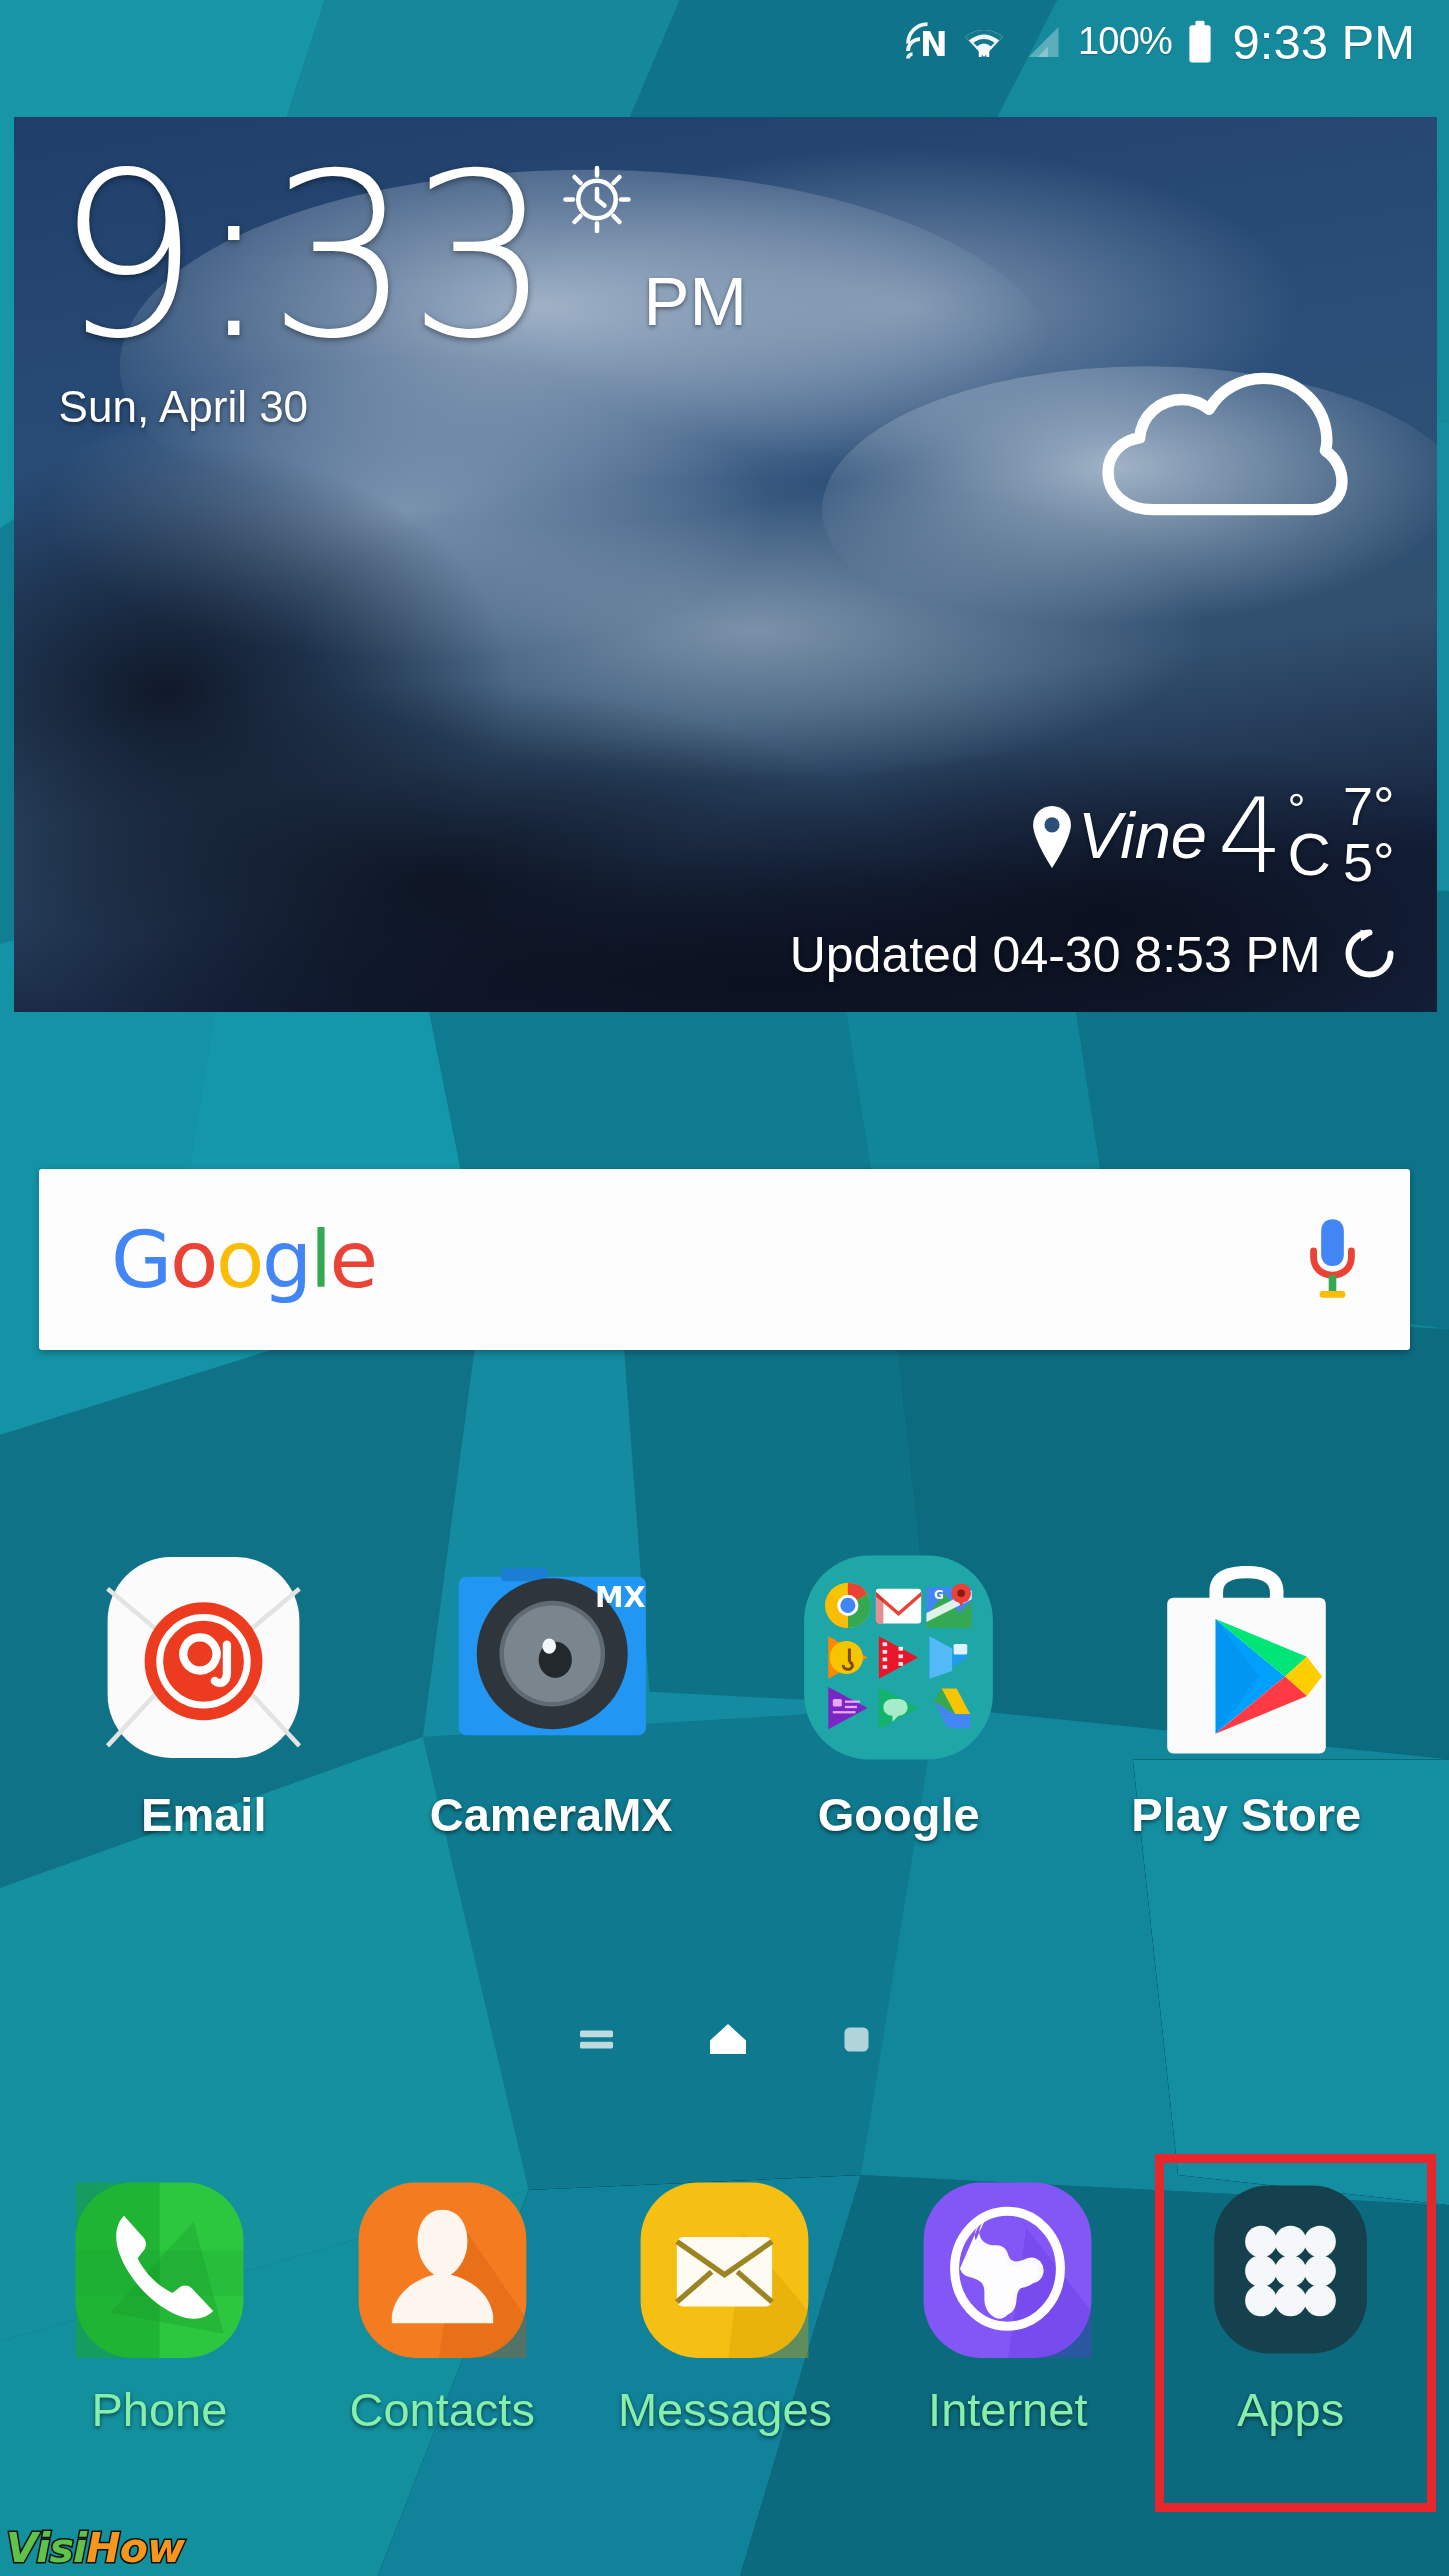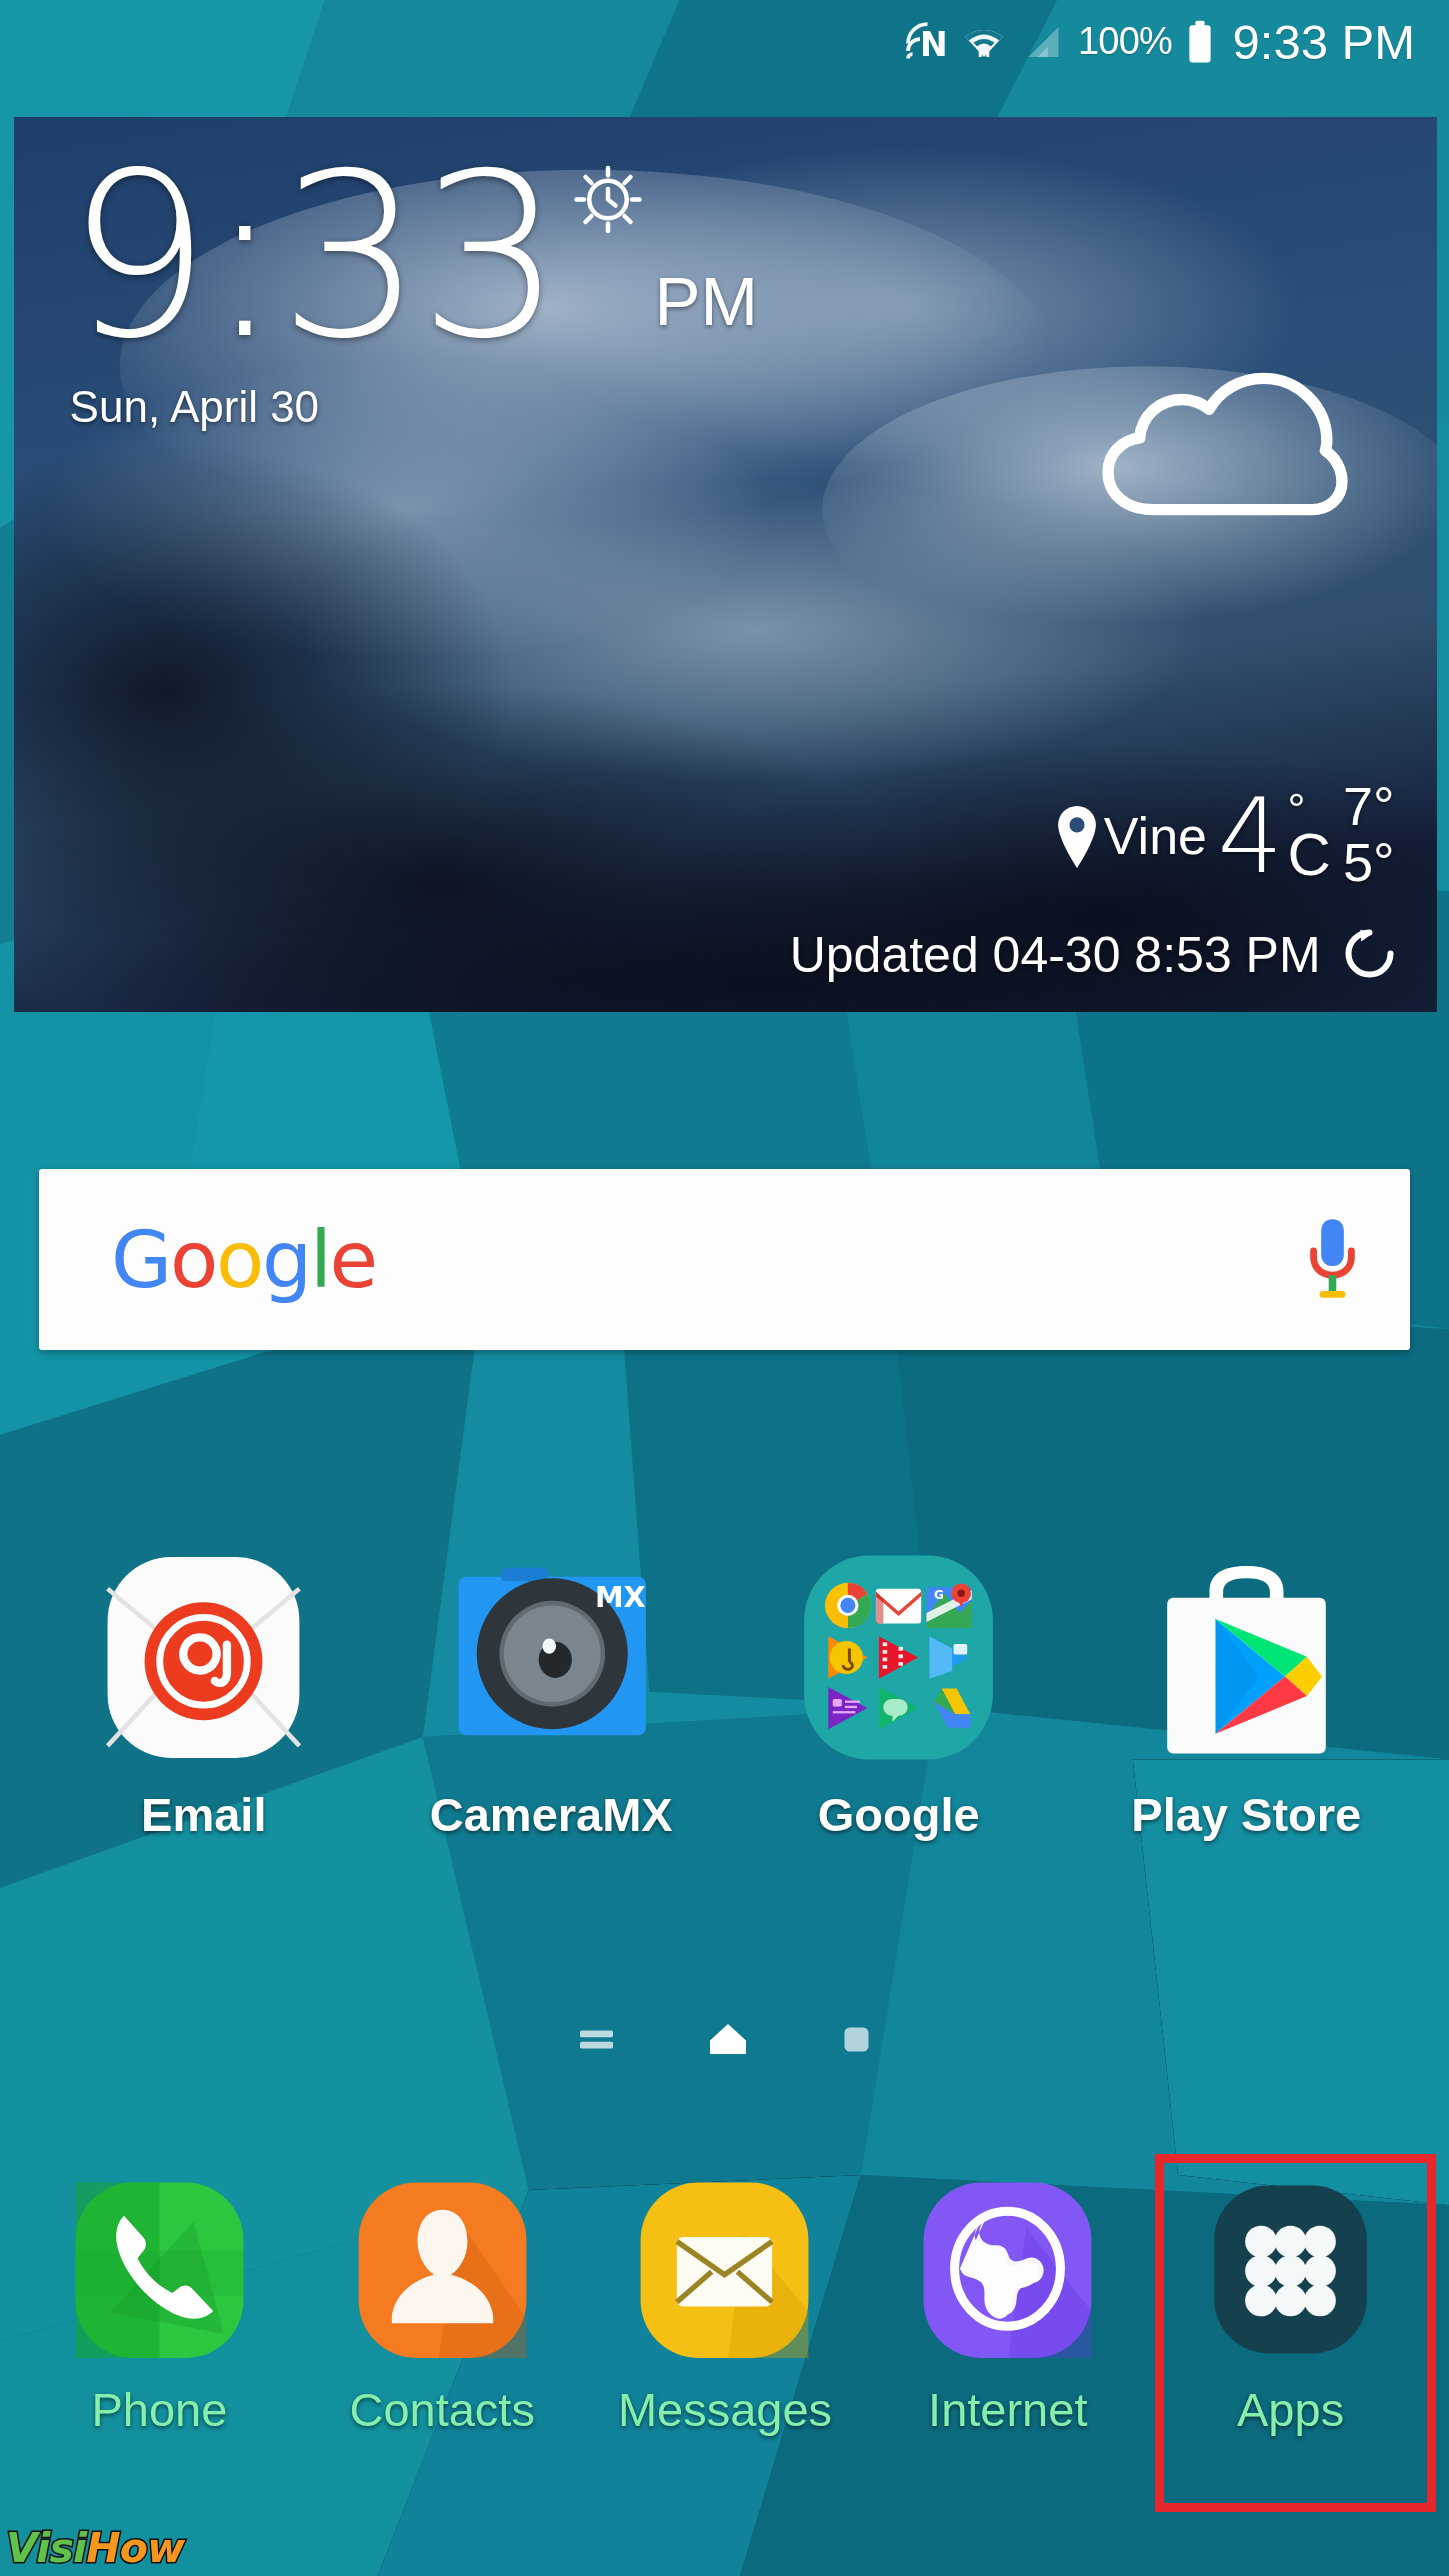--- a/index.html
+++ b/index.html
@@ -29,21 +29,21 @@
     text-shadow:0 0.8px 1.5px rgba(0,0,0,.25);margin-left:4.5px;
   }
 
   
   #weather-widget{
     position:absolute;left:13.6px;top:117px;width:1423px;height:895px;z-index:10;
     overflow:hidden;
     background:#1d3a63;
   }
   #ww-sky{position:absolute;inset:0;}
-  #ww-inner{position:absolute;inset:0;padding:30px 53px;}
+  #ww-inner{position:absolute;inset:0;padding:30px 42px;}
 
   #clock-row{display:flex;align-items:flex-end;gap:10.6px;margin-top:15px;}
   #clock-time{
     color:#fff;font-size:227px;line-height:.82;font-weight:300;
     font-family:"DejaVu Sans", sans-serif;letter-spacing:-4.5px;
     text-shadow:0 2.3px 6px rgba(0,0,0,.45);
   }
   #clock-ampm{
     color:#fff;font-size:69px;font-weight:400;line-height:1;
     padding-bottom:13.6px;text-shadow:0 1.5px 4.5px rgba(0,0,0,.45);
@@ -55,22 +55,22 @@
   }
 
   #cloud-icon{position:absolute;right:89px;top:249px;}
 
   #weather-line{
     position:absolute;right:42px;top:665px;
     display:flex;align-items:center;gap:0px;
   }
   #loc-pin{margin-right:4.5px;margin-top:4.5px;}
   #weather-city{
-    color:#fff;font-size:52px;font-weight:400;
-    text-shadow:0 1.5px 4.5px rgba(0,0,0,.5);margin-right:10.6px;
+    color:#fff;font-size:65px;font-weight:400;
+    text-shadow:0 1.5px 4.5px rgba(0,0,0,.5);margin-right:10.6px;font-style:italic;
   }
   #weather-temp{
     color:#fff;font-size:103px;font-weight:300;line-height:.9;
     font-family:"DejaVu Sans", sans-serif;
     text-shadow:0 1.5px 4.5px rgba(0,0,0,.5);
   }
   #weather-unit-wrap{
     display:flex;flex-direction:column;align-items:flex-start;
     margin-left:4.5px;margin-right:12px;
   }

